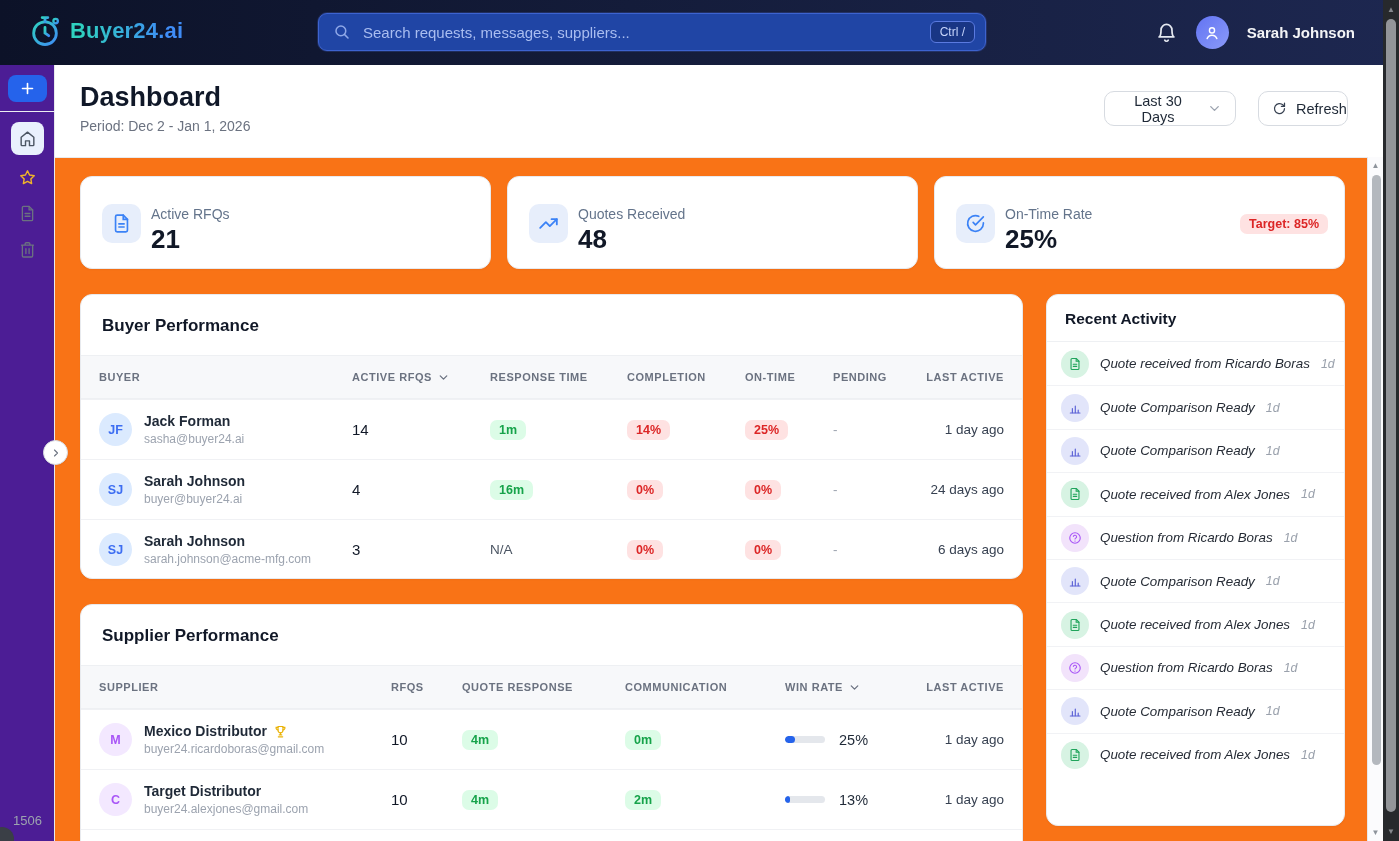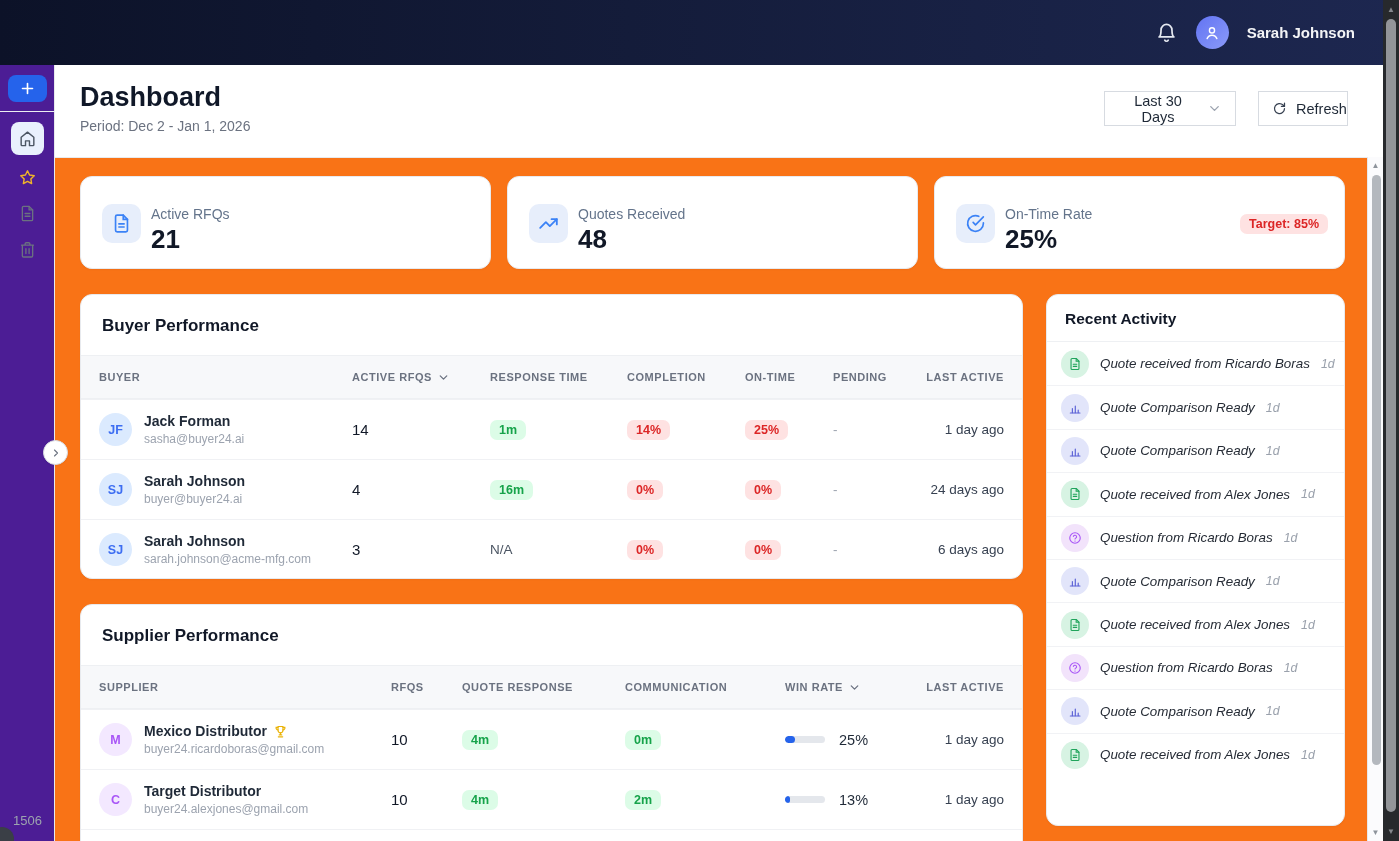--- a/index.html
+++ b/index.html
@@ -44,21 +44,21 @@
   .collapse-btn { position:absolute; left:43px; top:375px; width:25px; height:25px; border-radius:50%;
     background:#fff; border:1px solid #d8dce2; display:flex; align-items:center; justify-content:center;
     cursor:pointer; z-index:5; box-shadow:0 1px 2px rgba(0,0,0,.05); }
   .collapse-btn svg { width:12px; height:12px; }
 
   
   .main { position:absolute; left:55px; top:65px; width:1328px; height:776px; background:#fff; }
   .page-title { position:absolute; left:25px; top:17px; font-size:27px; font-weight:800; color:#101828; }
   .page-period { position:absolute; left:25px; top:53px; font-size:14px; color:#6b7280; }
   .hdr-btn { position:absolute; top:26px; height:35px; background:#fff; border:1px solid #d7dbe1;
-    border-radius:0; display:flex; align-items:center; font-size:14.5px; color:#1f2937;
+    border-radius:10px; display:flex; align-items:center; font-size:14.5px; color:#1f2937;
     font-weight:500; cursor:pointer; padding:0 13px; gap:9px; }
   .range-btn { left:1049px; width:132px; justify-content:space-between; }
   .refresh-btn { left:1203px; width:90px; }
   .hdr-btn svg { width:15px; height:15px; flex:0 0 auto; }
 
   .scroll-area { position:absolute; left:0; top:92px; width:1328px; height:684px;
     background:#f97316; border-top:1px solid #e8eaed; overflow:hidden; }
 
   
   .kpi-row { position:absolute; left:25px; top:18px; width:1265px; display:flex; gap:16px; }
@@ -136,20 +136,43 @@
   .outer-scrollbar .scroll-arrow { color:#85888d; }
   .corner-shape { position:absolute; left:-10px; bottom:-10px; width:24px; height:24px; border-radius:50%;
     background:#3a3f46; z-index:15; }
 </style>
 </head>
 <body>
 
 <div class="stage">
 
   <header class="navbar">
+    <div class="brand">
+      <svg viewBox="0 0 24 24" fill="none">
+        <defs>
+            <linearGradient id="lg1" x1="0" y1="0" x2="1" y2="1">
+          <stop offset="0" stop-color="#2fd1c0"></stop>
+              <stop offset="1" stop-color="#3f8cf6"></stop>
+        </linearGradient>
+          </defs>
+        <circle cx="12" cy="13.5" r="8" stroke="url(#lg1)" stroke-width="2"></circle>
+        <path d="M12 9.5v4l2.6 1.8" stroke="url(#lg1)" stroke-width="2" stroke-linecap="round"></path>
+        <path d="M10 2.5h4M12 2.5v3" stroke="url(#lg1)" stroke-width="2" stroke-linecap="round"></path>
+        <circle cx="19.5" cy="5" r="1.6" stroke="url(#lg1)" stroke-width="1.6"></circle>
+      </svg>
+      <span class="brand-text">Buyer24.ai</span>
+    </div>
+    <div class="searchbar">
+      <svg class="sicon" viewBox="0 0 24 24" fill="none">
+        <circle cx="10.5" cy="10.5" r="6.5" stroke="#8fa8e8" stroke-width="2"></circle>
+        <path d="M15.5 15.5 20 20" stroke="#8fa8e8" stroke-width="2" stroke-linecap="round"></path>
+      </svg>
+      <span class="search-ph">Search requests, messages, suppliers...</span>
+      <span class="kbd">Ctrl /</span>
+    </div>
     <div class="nav-right">
       <svg class="bell" viewBox="0 0 24 24" fill="none">
         <path d="M6.3 9.3a5.7 5.7 0 0 1 11.4 0c0 6 2 7.3 2 7.3H4.3s2-1.3 2-7.3Z" stroke="#e3e7ef" stroke-width="1.8" stroke-linejoin="round"></path>
         <path d="M10.2 20a2 2 0 0 0 3.6 0" stroke="#e3e7ef" stroke-width="1.8" stroke-linecap="round"></path>
       </svg>
       <div class="avatar">
         <svg viewBox="0 0 24 24" fill="none">
           <circle cx="12" cy="8.5" r="3.4" stroke="#fff" stroke-width="1.9"></circle>
           <path d="M5.5 19.5c1.2-3.2 3.7-4.6 6.5-4.6s5.3 1.4 6.5 4.6" stroke="#fff" stroke-width="1.9" stroke-linecap="round"></path>
         </svg>

